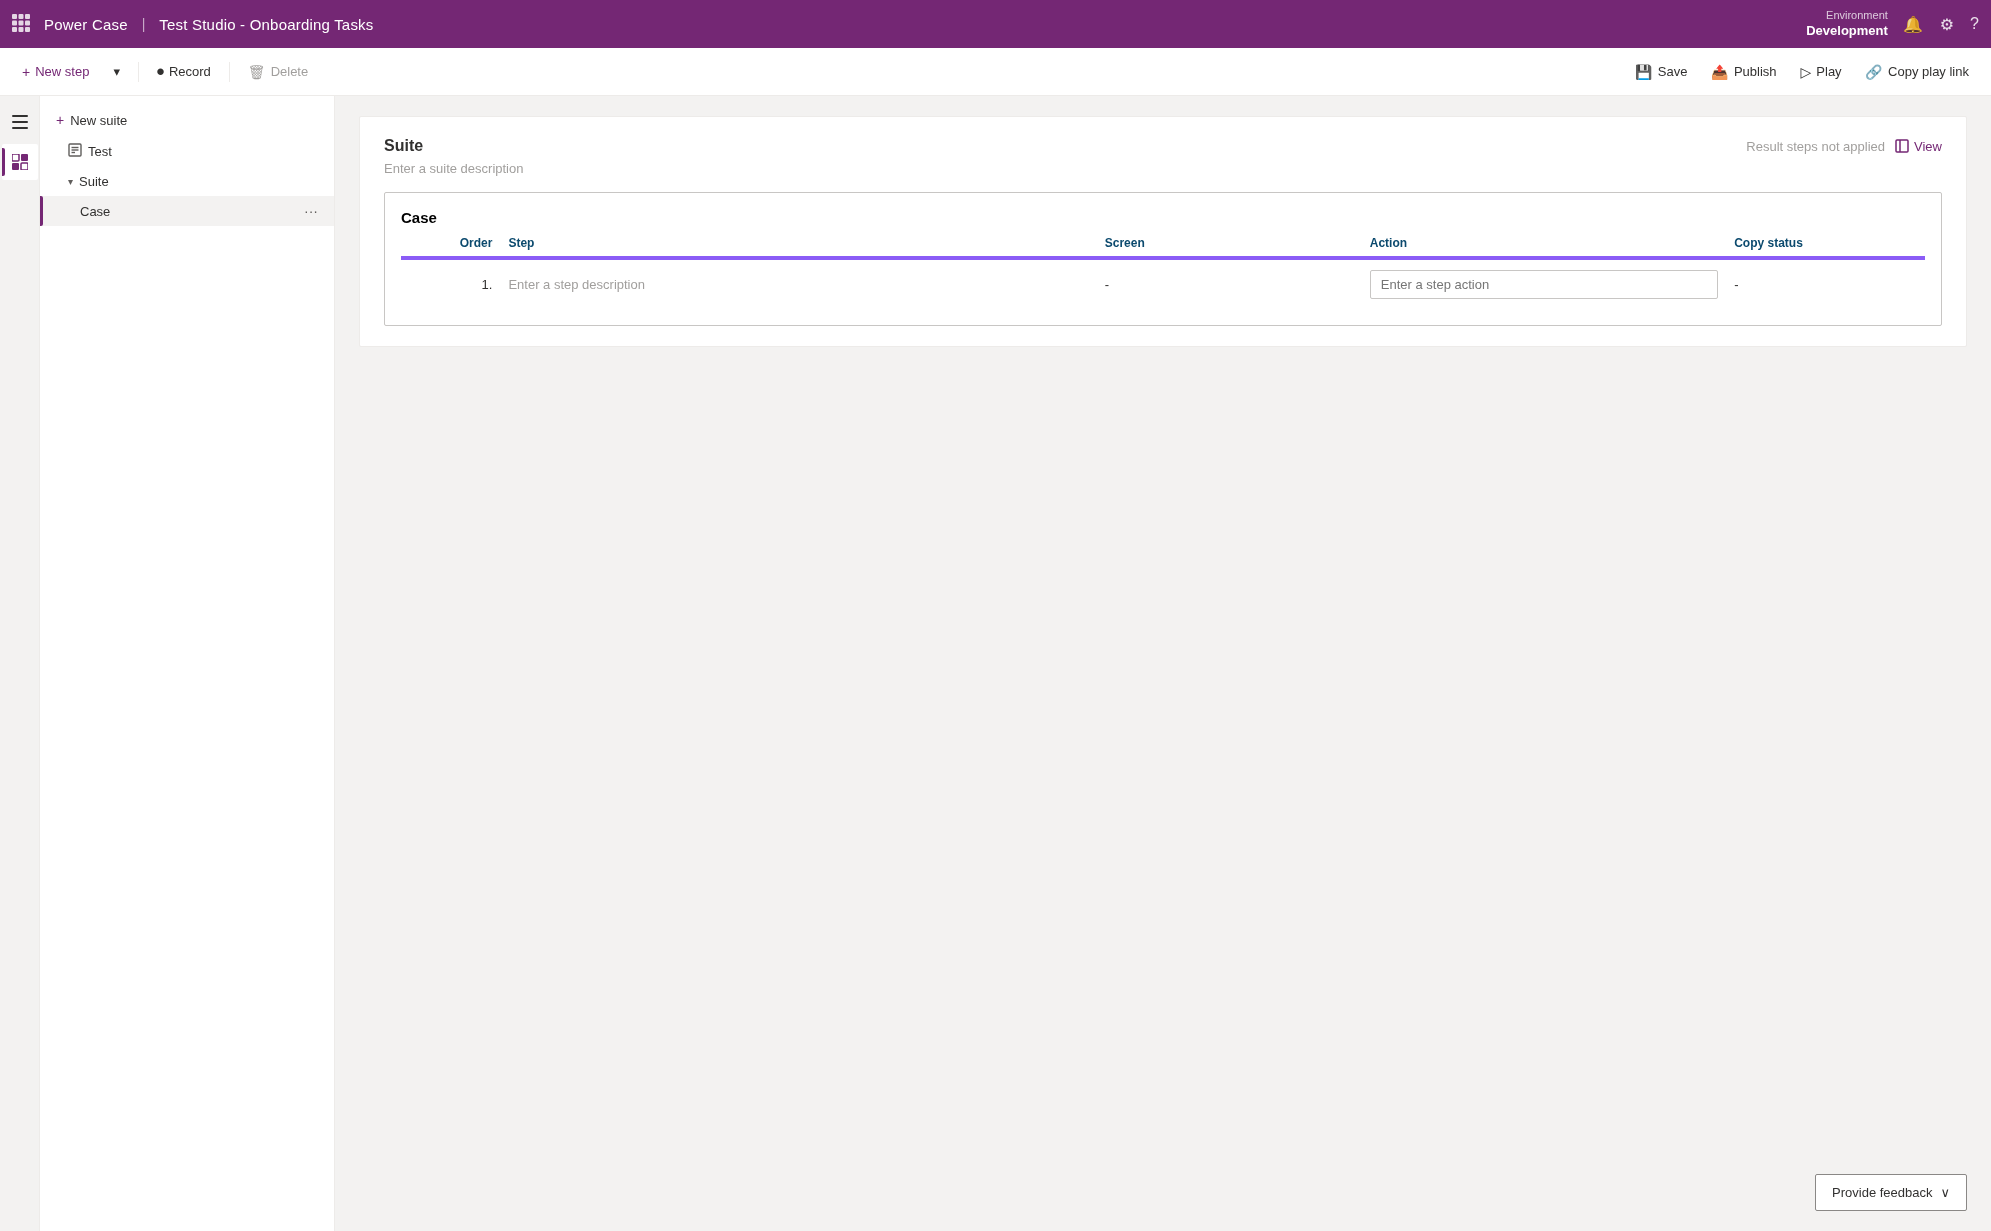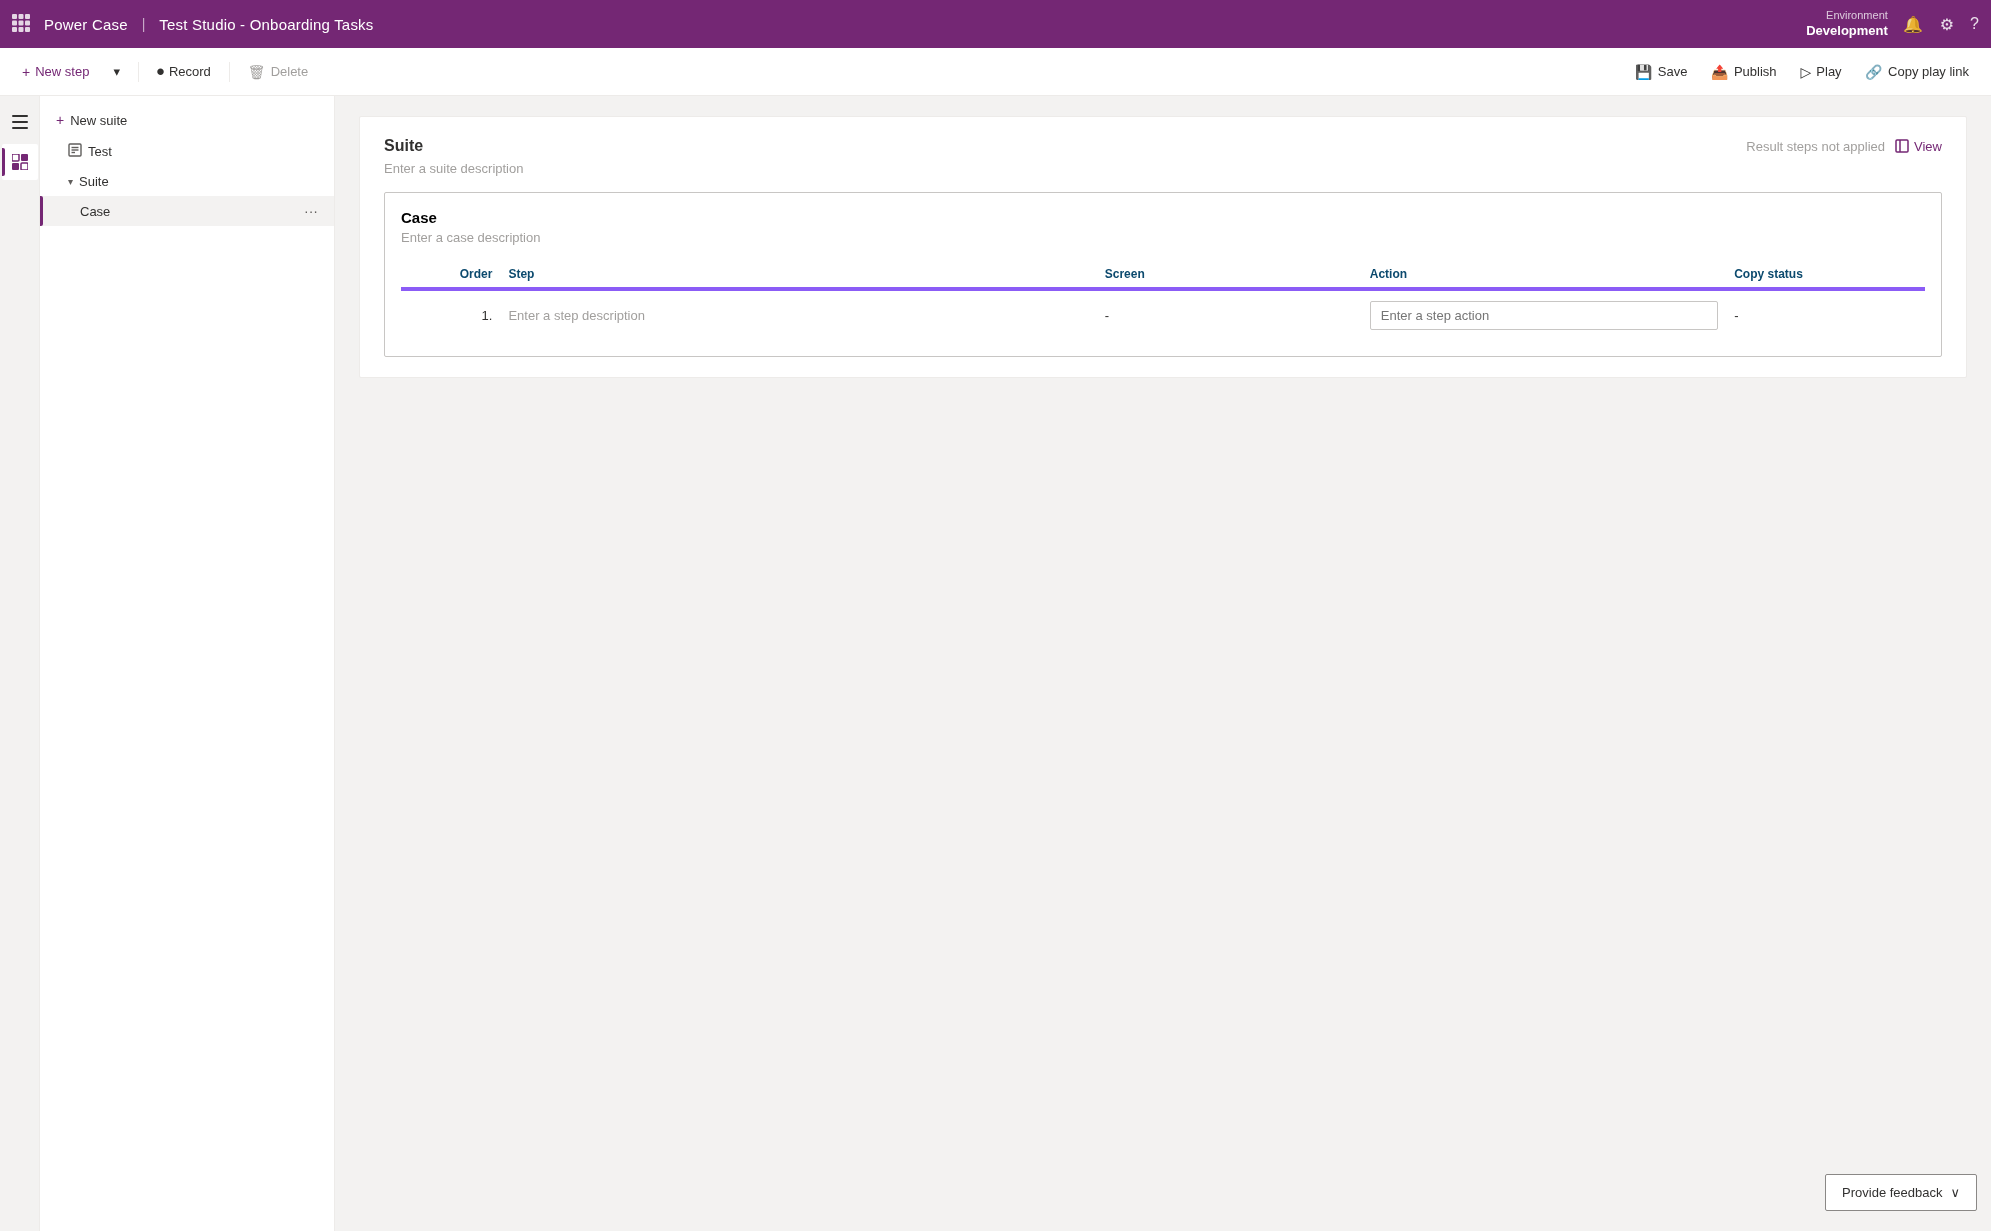--- a/index.html
+++ b/index.html
@@ -202,21 +202,21 @@
       width: 100%;
       color: #a19f9d;
       outline: none;
       border-radius: 2px;
     }
 
     
     .provide-feedback-bar {
       position: fixed;
       bottom: 20px;
-      right: 14px;
+      right: 24px;
     }
     .provide-feedback-btn {
       display: flex;
       align-items: center;
       gap: 8px;
       border: 1px solid #8a8886;
       background: white;
       padding: 10px 16px;
       font-size: 13px;
       cursor: pointer;
@@ -396,21 +396,20 @@
               <line x1="5" y1="1" x2="5" y2="13"></line>
             </svg>
             <span>View</span>
           </button>
         </div>
       </div>
       <div class="suite-description">Enter a suite description</div>
 
       <div class="case-card">
         <div class="case-title">Case</div>
-        <div class="case-description">Enter a case description</div>
 
         <table class="steps-table">
           <thead>
             <tr>
               <th class="col-order">
                 <span>Order</span>
               </th>
               <th class="col-step">
                 <span>Step</span>
               </th>

